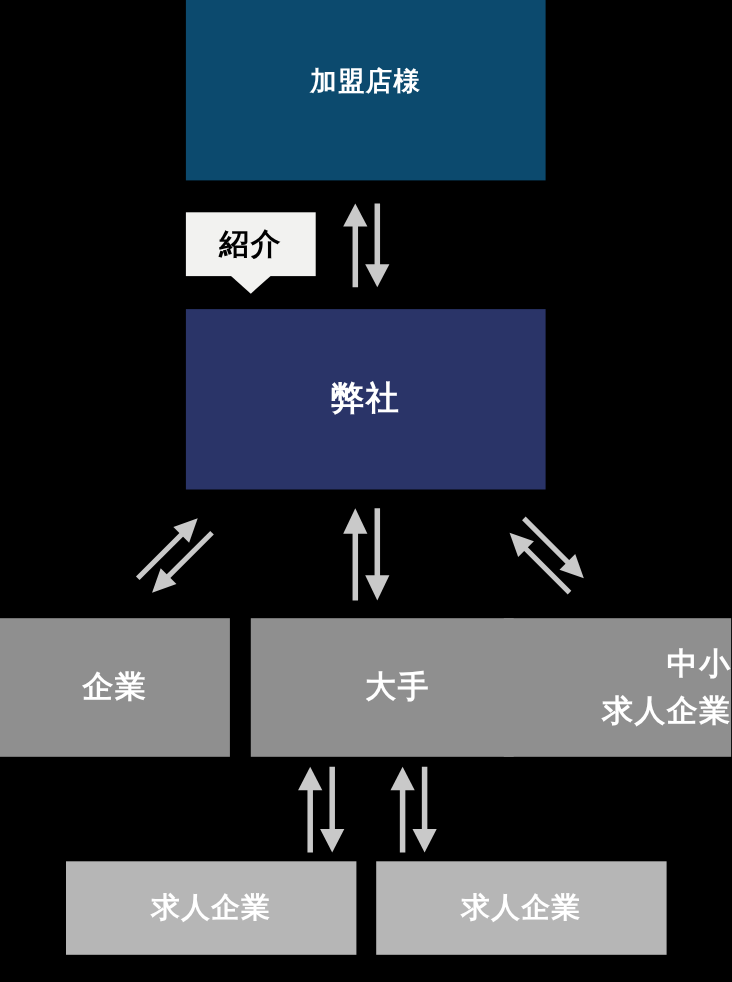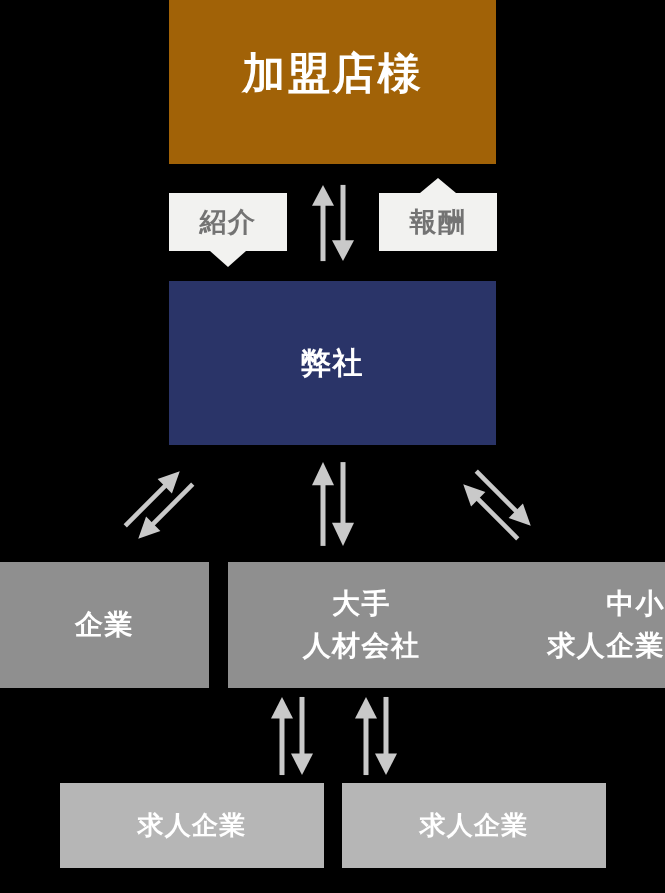--- a/index.html
+++ b/index.html
@@ -12,33 +12,33 @@
     font-weight:bold;
   }
   .box{
     position:absolute;
     display:flex;flex-direction:column;
     align-items:center;justify-content:center;
     text-align:center;
     color:#fff;
     letter-spacing:0.05em;
   }
-  .teal{left:169px;top:0;width:327px;height:164px;background:#a16207;font-size:43px;padding-bottom:16px;box-sizing:border-box;}
+  .teal{left:169px;top:0;width:327px;height:164px;background:#0c4a6e;font-size:24px;padding-bottom:16px;box-sizing:border-box;}
   .navy{left:169px;top:281px;width:327px;height:164px;background:#2a3468;font-size:30px;line-height:44px;}
   .gray{background:#8f8f8f;top:562px;height:126px;font-size:28px;line-height:42px;}
   .g1{left:0;width:209px;}
   .g2{left:228px;width:211px;padding-left:28px;}
   .g3{left:458px;width:207px;align-items:flex-end;}
   .lgray{background:#b6b6b6;top:783px;height:85px;font-size:26px;}
   .r1{left:60px;width:264px;}
   .r2{left:342px;width:264px;}
 
   .bubble{
     position:absolute;top:193px;width:118px;height:58px;
-    background:#f2f2f0;color:#737373;
+    background:#f2f2f0;color:#000000;
     display:flex;align-items:center;justify-content:center;
     font-size:27px;letter-spacing:0.06em;
   }
   .bubble.intro{left:169px;}
   .bubble.reward{left:379px;}
   .tail-down{
     position:absolute;left:50%;bottom:-16px;transform:translateX(-50%);
     width:0;height:0;
     border-left:18px solid transparent;border-right:18px solid transparent;
     border-top:16px solid #f2f2f0;
@@ -67,24 +67,20 @@
 
   <div class="box teal">
     <span>加盟店様</span>
   </div>
 
   <div class="bubble intro">
     <span>紹介</span>
     <div class="tail-down"></div>
   </div>
 
-  <div class="bubble reward">
-    <span>報酬</span>
-    <div class="tail-up"></div>
-  </div>
 
   <svg class="dbl a-top" width="44" height="80" viewBox="0 0 44 84" preserveAspectRatio="none">
     <line x1="12" y1="22" x2="12" y2="82"></line>
       <polygon points="12,2 1,24 23,24"></polygon>
     <line x1="32" y1="2" x2="32" y2="62"></line>
       <polygon points="32,82 21,60 43,60"></polygon>
   </svg>
 
   <div class="box navy">
     <span>弊社</span>
@@ -109,21 +105,20 @@
       <polygon points="12,2 1,24 23,24"></polygon>
     <line x1="32" y1="2" x2="32" y2="62"></line>
       <polygon points="32,82 21,60 43,60"></polygon>
   </svg>
 
   <div class="box gray g1">
     <span>企業</span>
   </div>
   <div class="box gray g2">
     <span>大手</span>
-    <span>人材会社</span>
   </div>
   <div class="box gray g3">
     <span>中小</span>
     <span>求人企業</span>
   </div>
 
   <svg class="dbl a-bot1" width="44" height="82" viewBox="0 0 44 84" preserveAspectRatio="none">
     <line x1="12" y1="22" x2="12" y2="82"></line>
       <polygon points="12,2 1,24 23,24"></polygon>
     <line x1="32" y1="2" x2="32" y2="62"></line>

